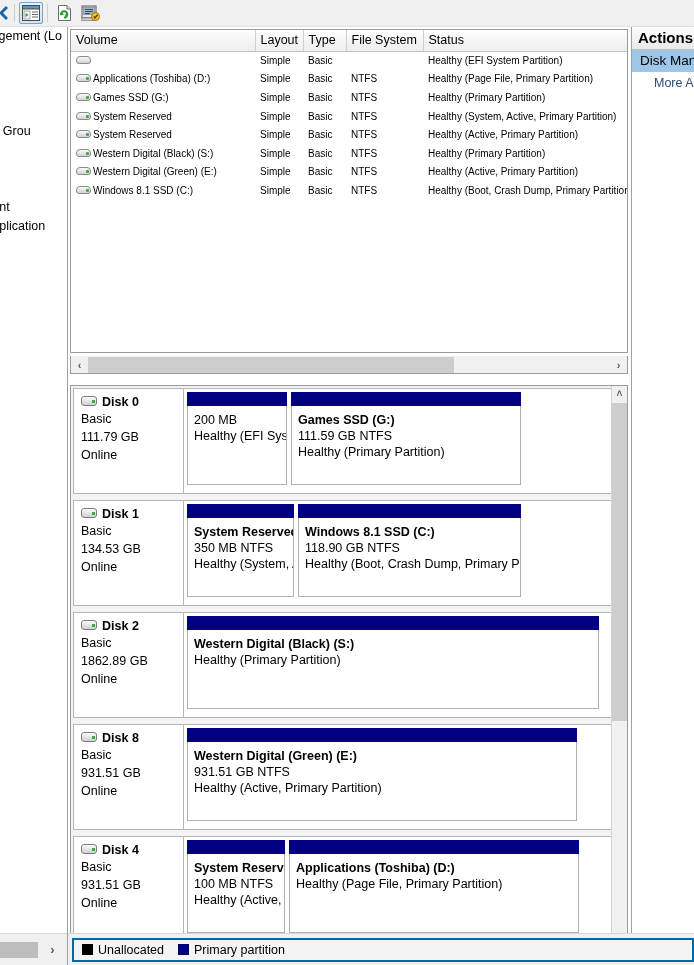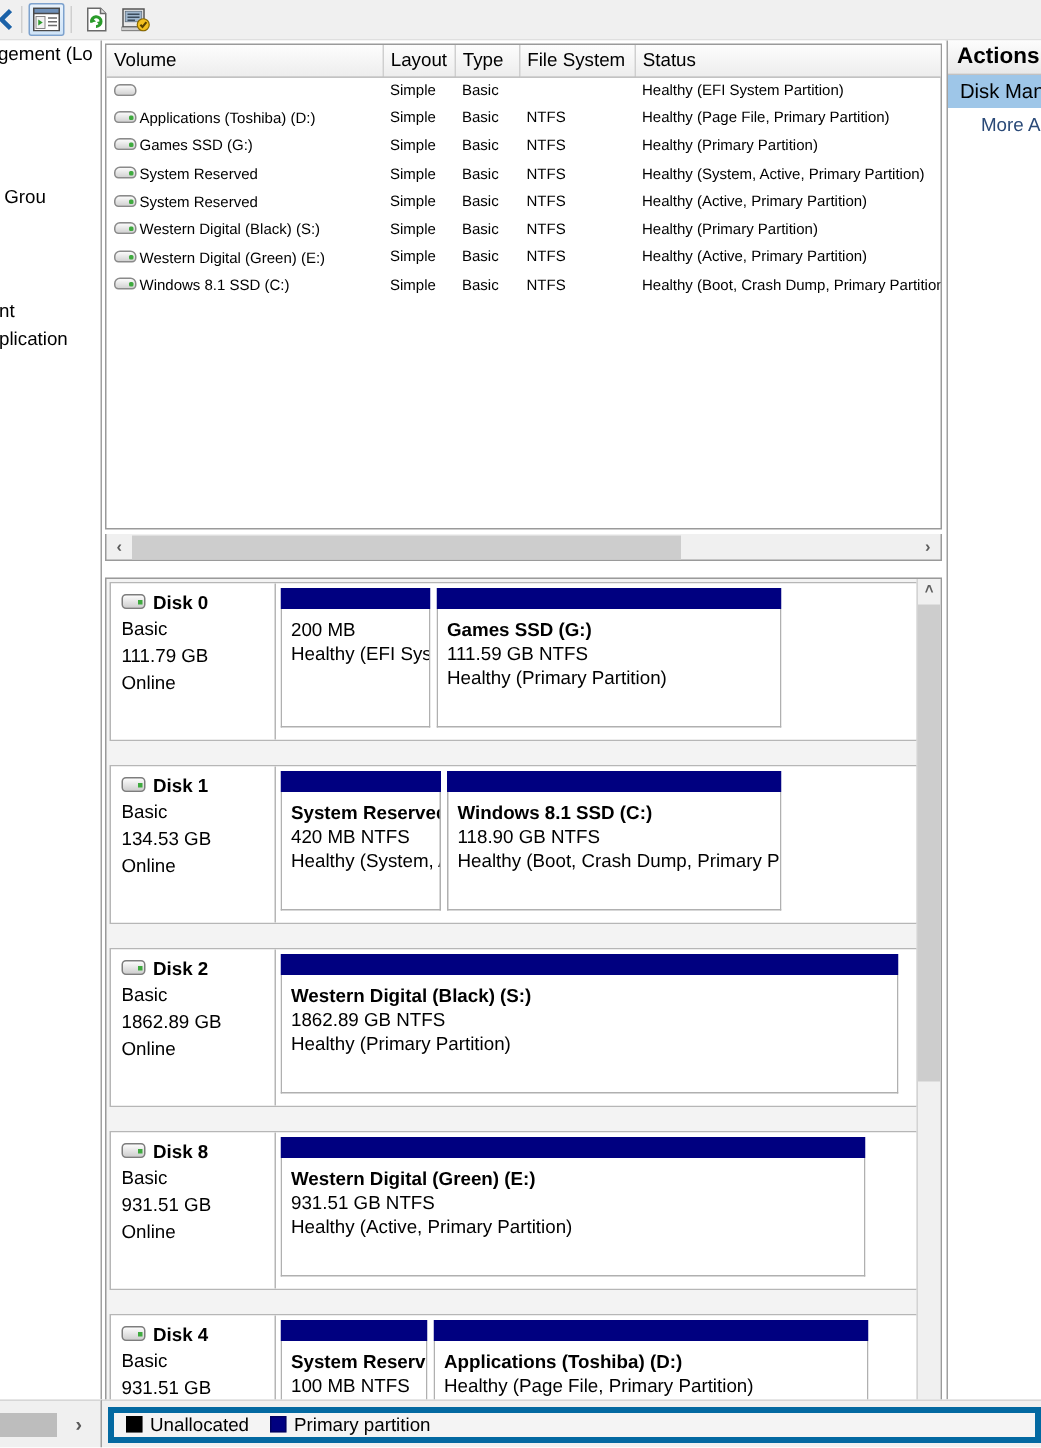--- a/index.html
+++ b/index.html
@@ -200,21 +200,21 @@
   .graph-inner {
     position: absolute;
     left: 0; top: 0;
     width: 541px;
     padding: 2px 0 0 2px;
     box-sizing: border-box;
   }
   .disk-row {
     display: flex;
     height: 106px;
-    margin-bottom: 16px;
+    margin-bottom: 6px;
     background: #ffffff;
     border: 1px solid #b6b6b6;
     box-sizing: border-box;
   }
   .disk-info {
     width: 110px;
     border-right: 1px solid #b6b6b6;
     background: #ffffff;
     box-sizing: border-box;
     padding: 6px 0 0 7px;
@@ -355,21 +355,21 @@
     width: 626px; height: 32px;
     background: #f0f0f0;
     border-top: 1px solid #d6d6d6;
     box-sizing: border-box;
     display: flex;
     align-items: center;
   }
   .legend-inner {
     margin-left: 4px;
     height: 24px;
-    border: 4px solid #0369a1;
+    border: 2px solid #0369a1;
     background: #f4f4f4;
     display: flex;
     align-items: center;
     padding: 0 8px;
     box-sizing: border-box;
     flex: 1;
   }
   .lg-item {
     display: flex; align-items: center;
     margin-right: 14px;
@@ -575,21 +575,21 @@
             <div class="disk-title"><span class="disk-ico"><span class="body"></span><span class="led"></span></span><span>Disk 1</span></div>
             <div class="disk-meta">Basic</div>
             <div class="disk-meta">134.53 GB</div>
             <div class="disk-meta">Online</div>
           </div>
           <div class="parts">
             <div class="part" style="width:107px">
               <div class="cap" style="background: rgb(0, 0, 128);"></div>
               <div class="box">
                 <div class="pname">System Reserved</div>
-                <div class="pline">420 MB NTFS</div>
+                <div class="pline">350 MB NTFS</div>
                 <div class="pline">Healthy (System, Active, Primary Partition)</div>
               </div>
             </div>
             <div class="part" style="width:223px">
               <div class="cap" style="background: rgb(0, 0, 128);"></div>
               <div class="box">
                 <div class="pname">Windows 8.1 SSD  (C:)</div>
                 <div class="pline">118.90 GB NTFS</div>
                 <div class="pline">Healthy (Boot, Crash Dump, Primary Partition)</div>
               </div>
@@ -602,21 +602,20 @@
             <div class="disk-title"><span class="disk-ico"><span class="body"></span><span class="led"></span></span><span>Disk 2</span></div>
             <div class="disk-meta">Basic</div>
             <div class="disk-meta">1862.89 GB</div>
             <div class="disk-meta">Online</div>
           </div>
           <div class="parts">
             <div class="part" style="width:412px">
               <div class="cap" style="background: rgb(0, 0, 128);"></div>
               <div class="box">
                 <div class="pname">Western Digital (Black)  (S:)</div>
-                <div class="pline">1862.89 GB NTFS</div>
                 <div class="pline">Healthy (Primary Partition)</div>
               </div>
             </div>
           </div>
         </div>
 
         <div class="disk-row">
           <div class="disk-info">
             <div class="disk-title"><span class="disk-ico"><span class="body"></span><span class="led"></span></span><span>Disk 8</span></div>
             <div class="disk-meta">Basic</div>

